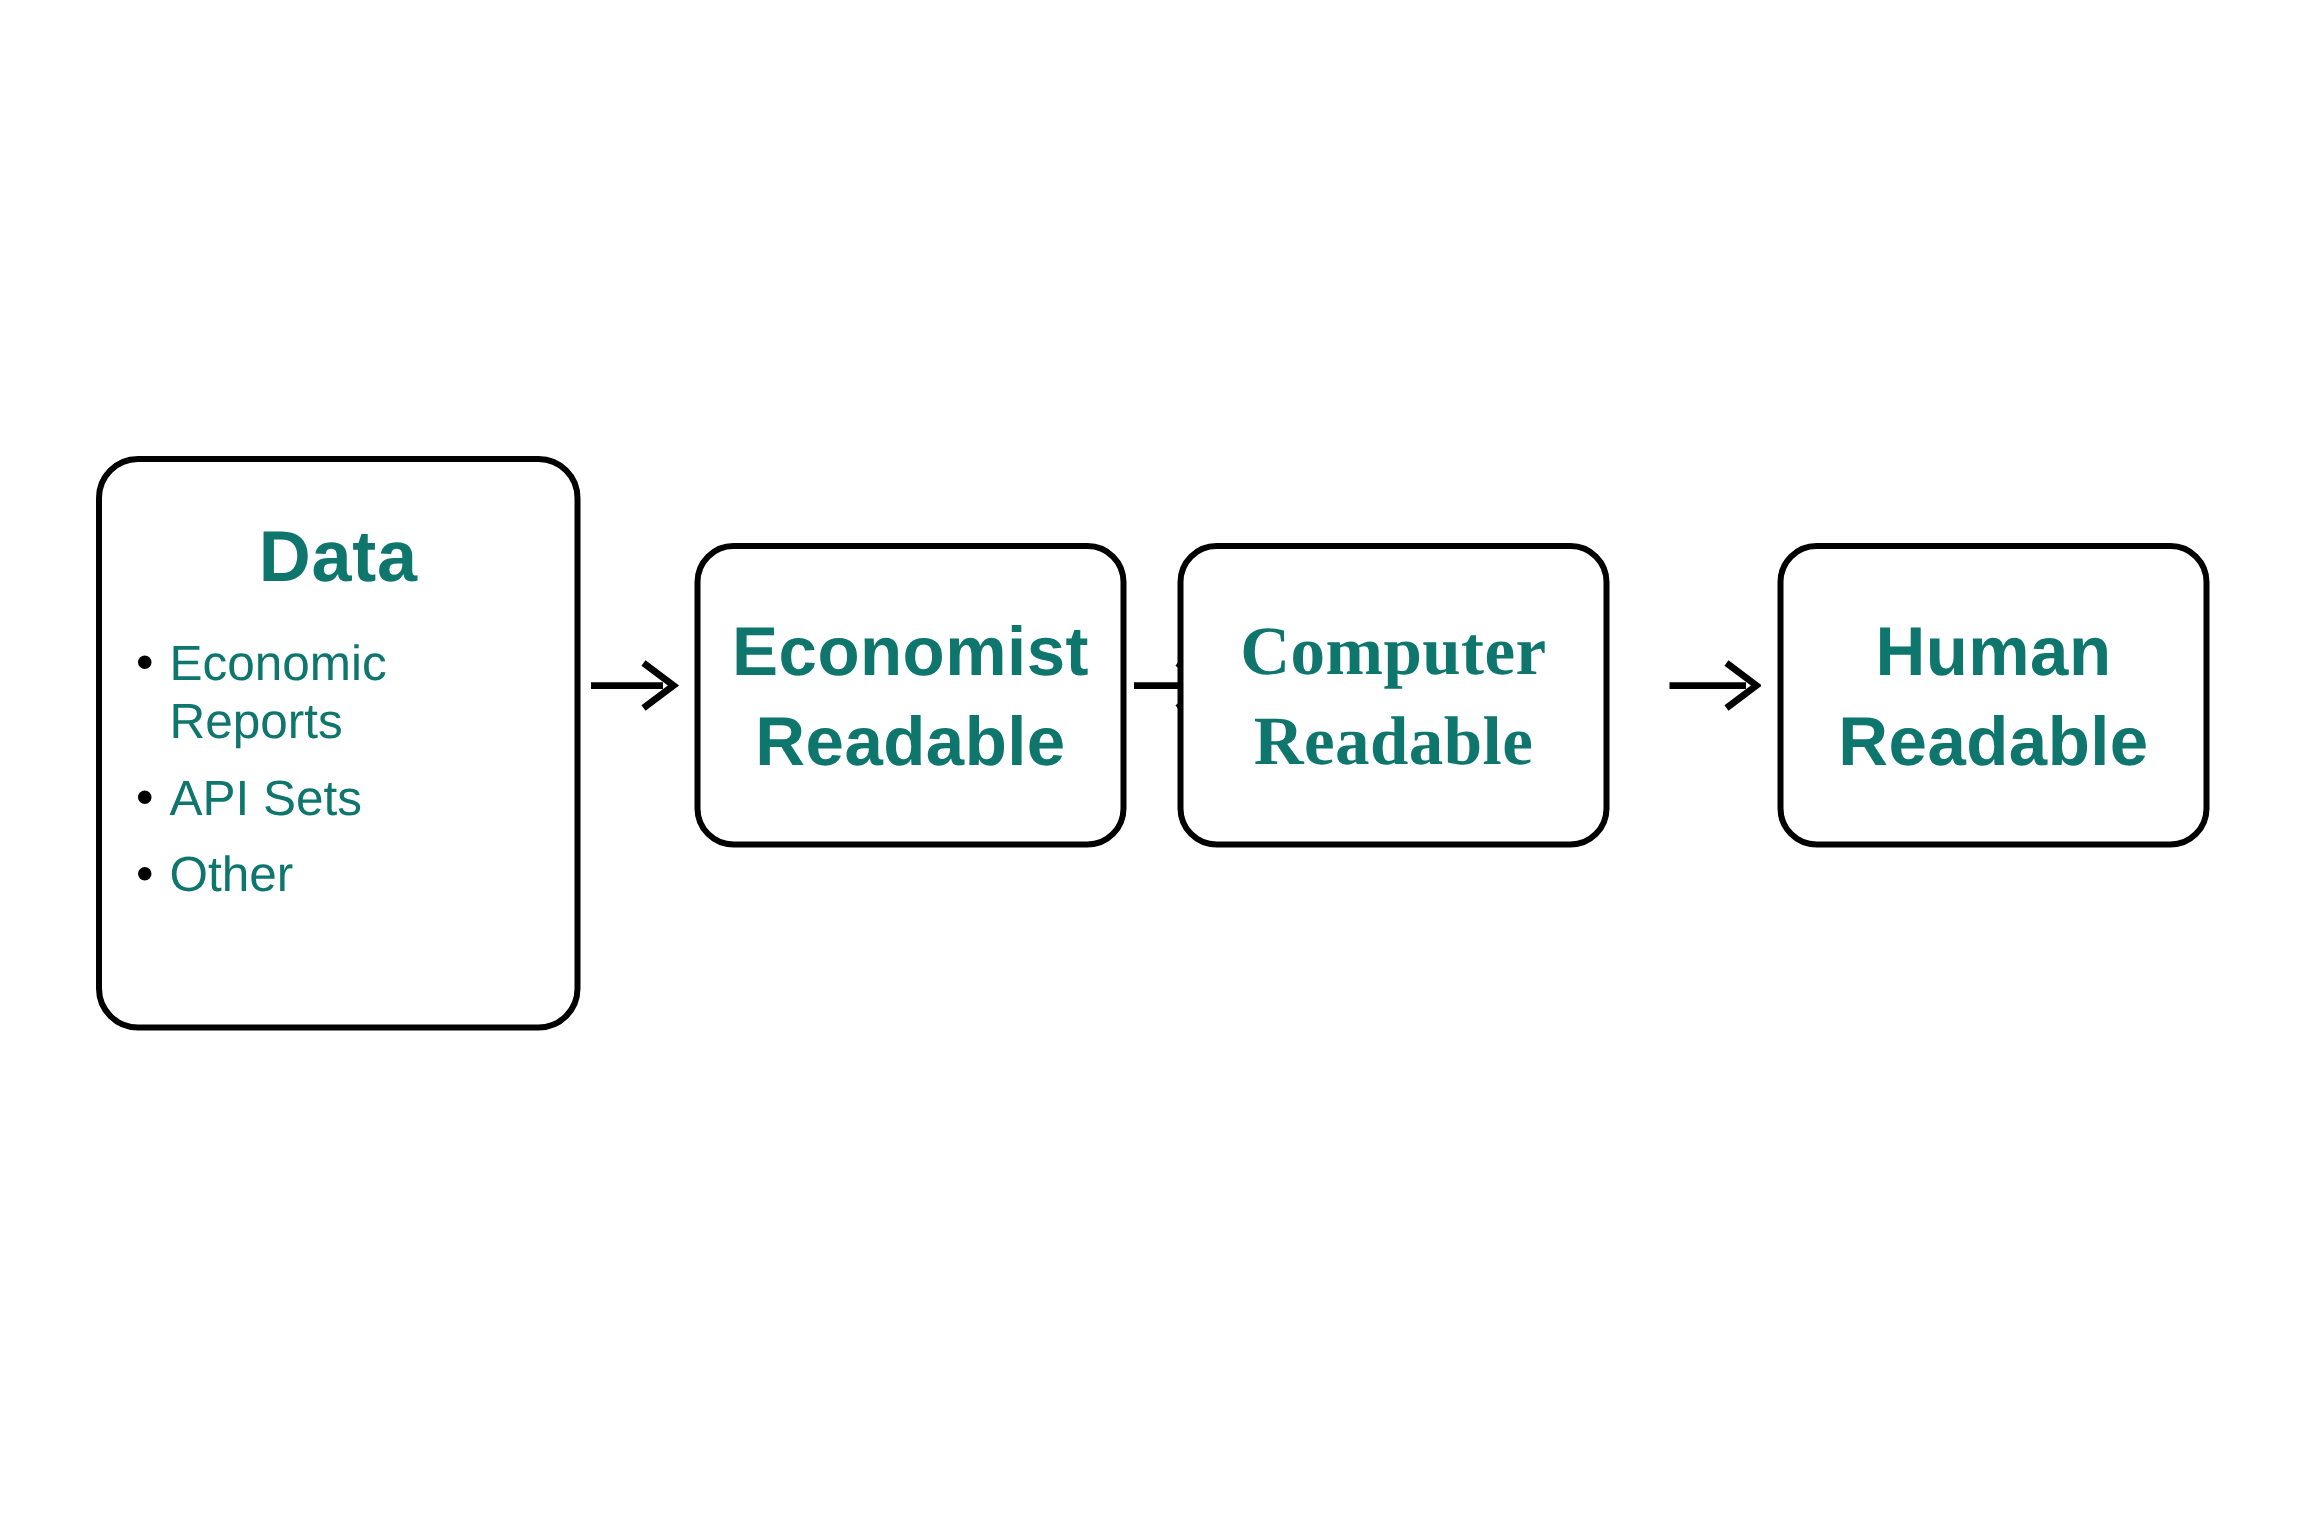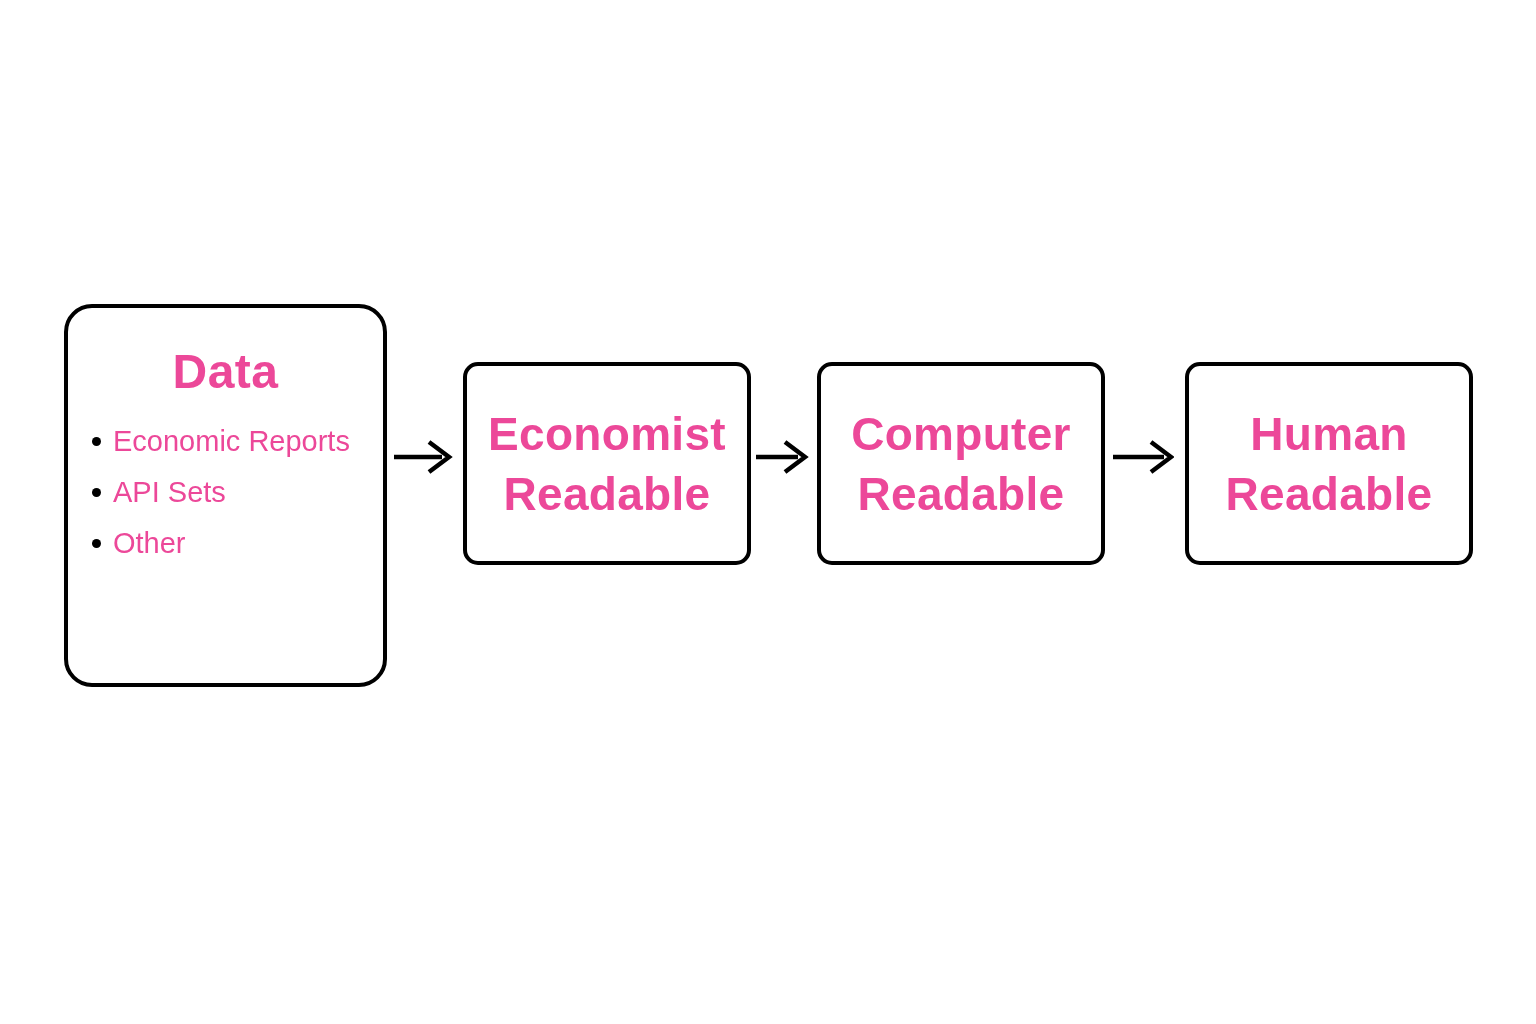--- a/index.html
+++ b/index.html
@@ -7,28 +7,28 @@
     padding: 0;
     background: #ffffff;
   }
   .canvas {
     position: relative;
     width: 1536px;
     height: 1024px;
     background: #ffffff;
     overflow: hidden;
     font-family: "Liberation Sans", "DejaVu Sans", sans-serif;
-    color: #ec4899;
+    color: #0f766e;
   }
   .node {
     position: absolute;
     box-sizing: border-box;
     background: #ffffff;
     border: 4px solid #000000;
-    border-radius: 15px;
+    border-radius: 26px;
   }
   
   .node-data {
     left: 64px;
     top: 304px;
     width: 323px;
     height: 383px;
     border-radius: 28px;
   }
   .node-data h2 {
@@ -36,21 +36,21 @@
     font-size: 48px;
     line-height: 48px;
     font-weight: 700;
     text-align: center;
     letter-spacing: 0.5px;
   }
   .bullet-list {
     list-style: none;
     margin: 26px 10px 0 0;
     padding: 0;
-    font-size: 29px;
+    font-size: 33px;
     line-height: 39px;
     font-weight: 400;
   }
   .bullet-list li {
     position: relative;
     padding-left: 45px;
     margin-bottom: 12px;
   }
   .bullet-dot {
     position: absolute;
@@ -71,21 +71,21 @@
     justify-content: center;
     text-align: center;
   }
   .stage .stage-label {
     font-size: 46px;
     line-height: 60px;
     font-weight: 700;
     letter-spacing: 0.3px;
   }
   .stage-economist { left: 463px; }
-  .stage-computer  { left: 817px; }
+  .stage-computer  { left: 785px; font-family: Liberation Serif, serif; }
   .stage-human     { left: 1185px; text-align: center; }
   
   .arrow {
     position: absolute;
     top: 437px;
   }
   .arrow-1 { left: 392px; }
   .arrow-2 { left: 754px; }
   .arrow-3 { left: 1110px; }
   .arrow svg { display: block; }

